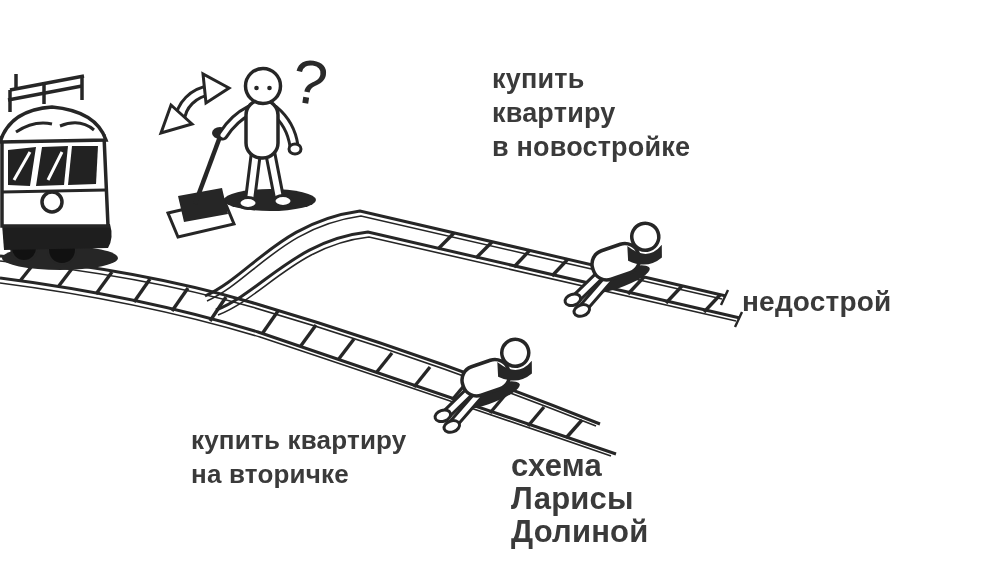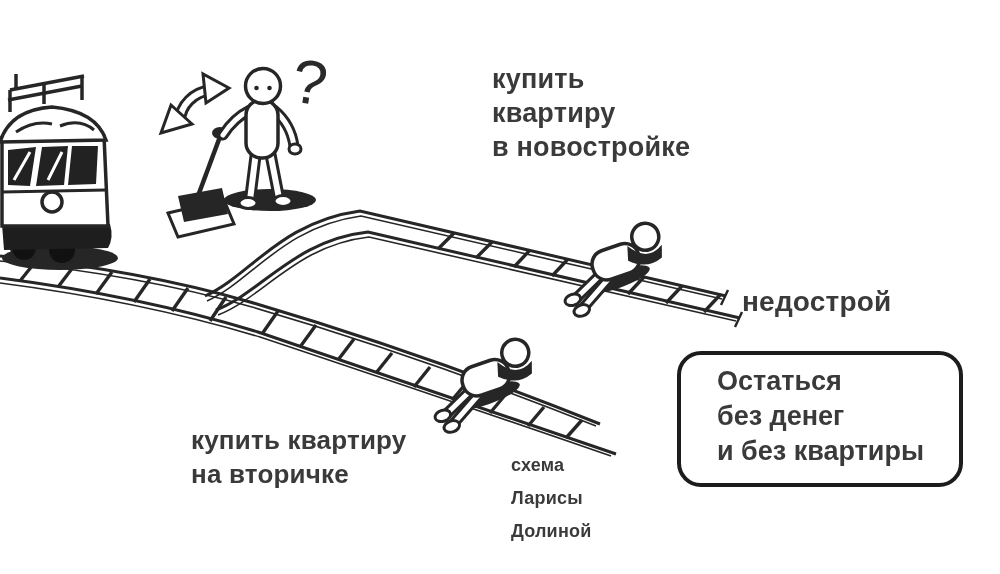--- a/index.html
+++ b/index.html
@@ -8,21 +8,21 @@
     overflow:hidden;font-family:"Liberation Sans",sans-serif;
   }
   .stage svg{position:absolute;left:0;top:0;}
   .label{
     position:absolute;color:#3a3a3a;font-weight:600;white-space:pre-line;
     letter-spacing:0.2px;
   }
   .label-top-choice{left:492px;top:62px;font-size:27px;line-height:34px;}
   .label-top-outcome{left:742px;top:287px;font-size:28px;line-height:30px;}
   .label-bottom-choice{left:191px;top:423px;font-size:26px;line-height:34px;}
-  .label-caption{left:511px;top:449px;font-size:18px;line-height:33px;}
+  .label-caption{left:511px;top:449px;font-size:31px;line-height:33px;}
   .outcome-box{
     position:absolute;left:677px;top:351px;width:286px;height:136px;
     border:4px solid #1c1c1c;border-radius:24px;background:#ffffff;
     box-sizing:border-box;
   }
   .outcome-box .box-text{
     position:absolute;left:36px;top:9px;color:#3a3a3a;font-weight:600;
     font-size:27px;line-height:35px;white-space:pre-line;
   }
   .qmark{font-family:"Liberation Sans",sans-serif;font-weight:400;}
@@ -164,19 +164,14 @@
   <div class="label label-top-choice">купить
 квартиру
 в новостройке</div>
   <div class="label label-top-outcome">недострой</div>
   <div class="label label-bottom-choice">купить квартиру
 на вторичке</div>
   <div class="label label-caption">схема
 Ларисы
 Долиной</div>
 
-  <div class="outcome-box">
-    <div class="box-text">Остаться
-без денег
-и без квартиры</div>
-  </div>
 
 </div>
 
 </body></html>

